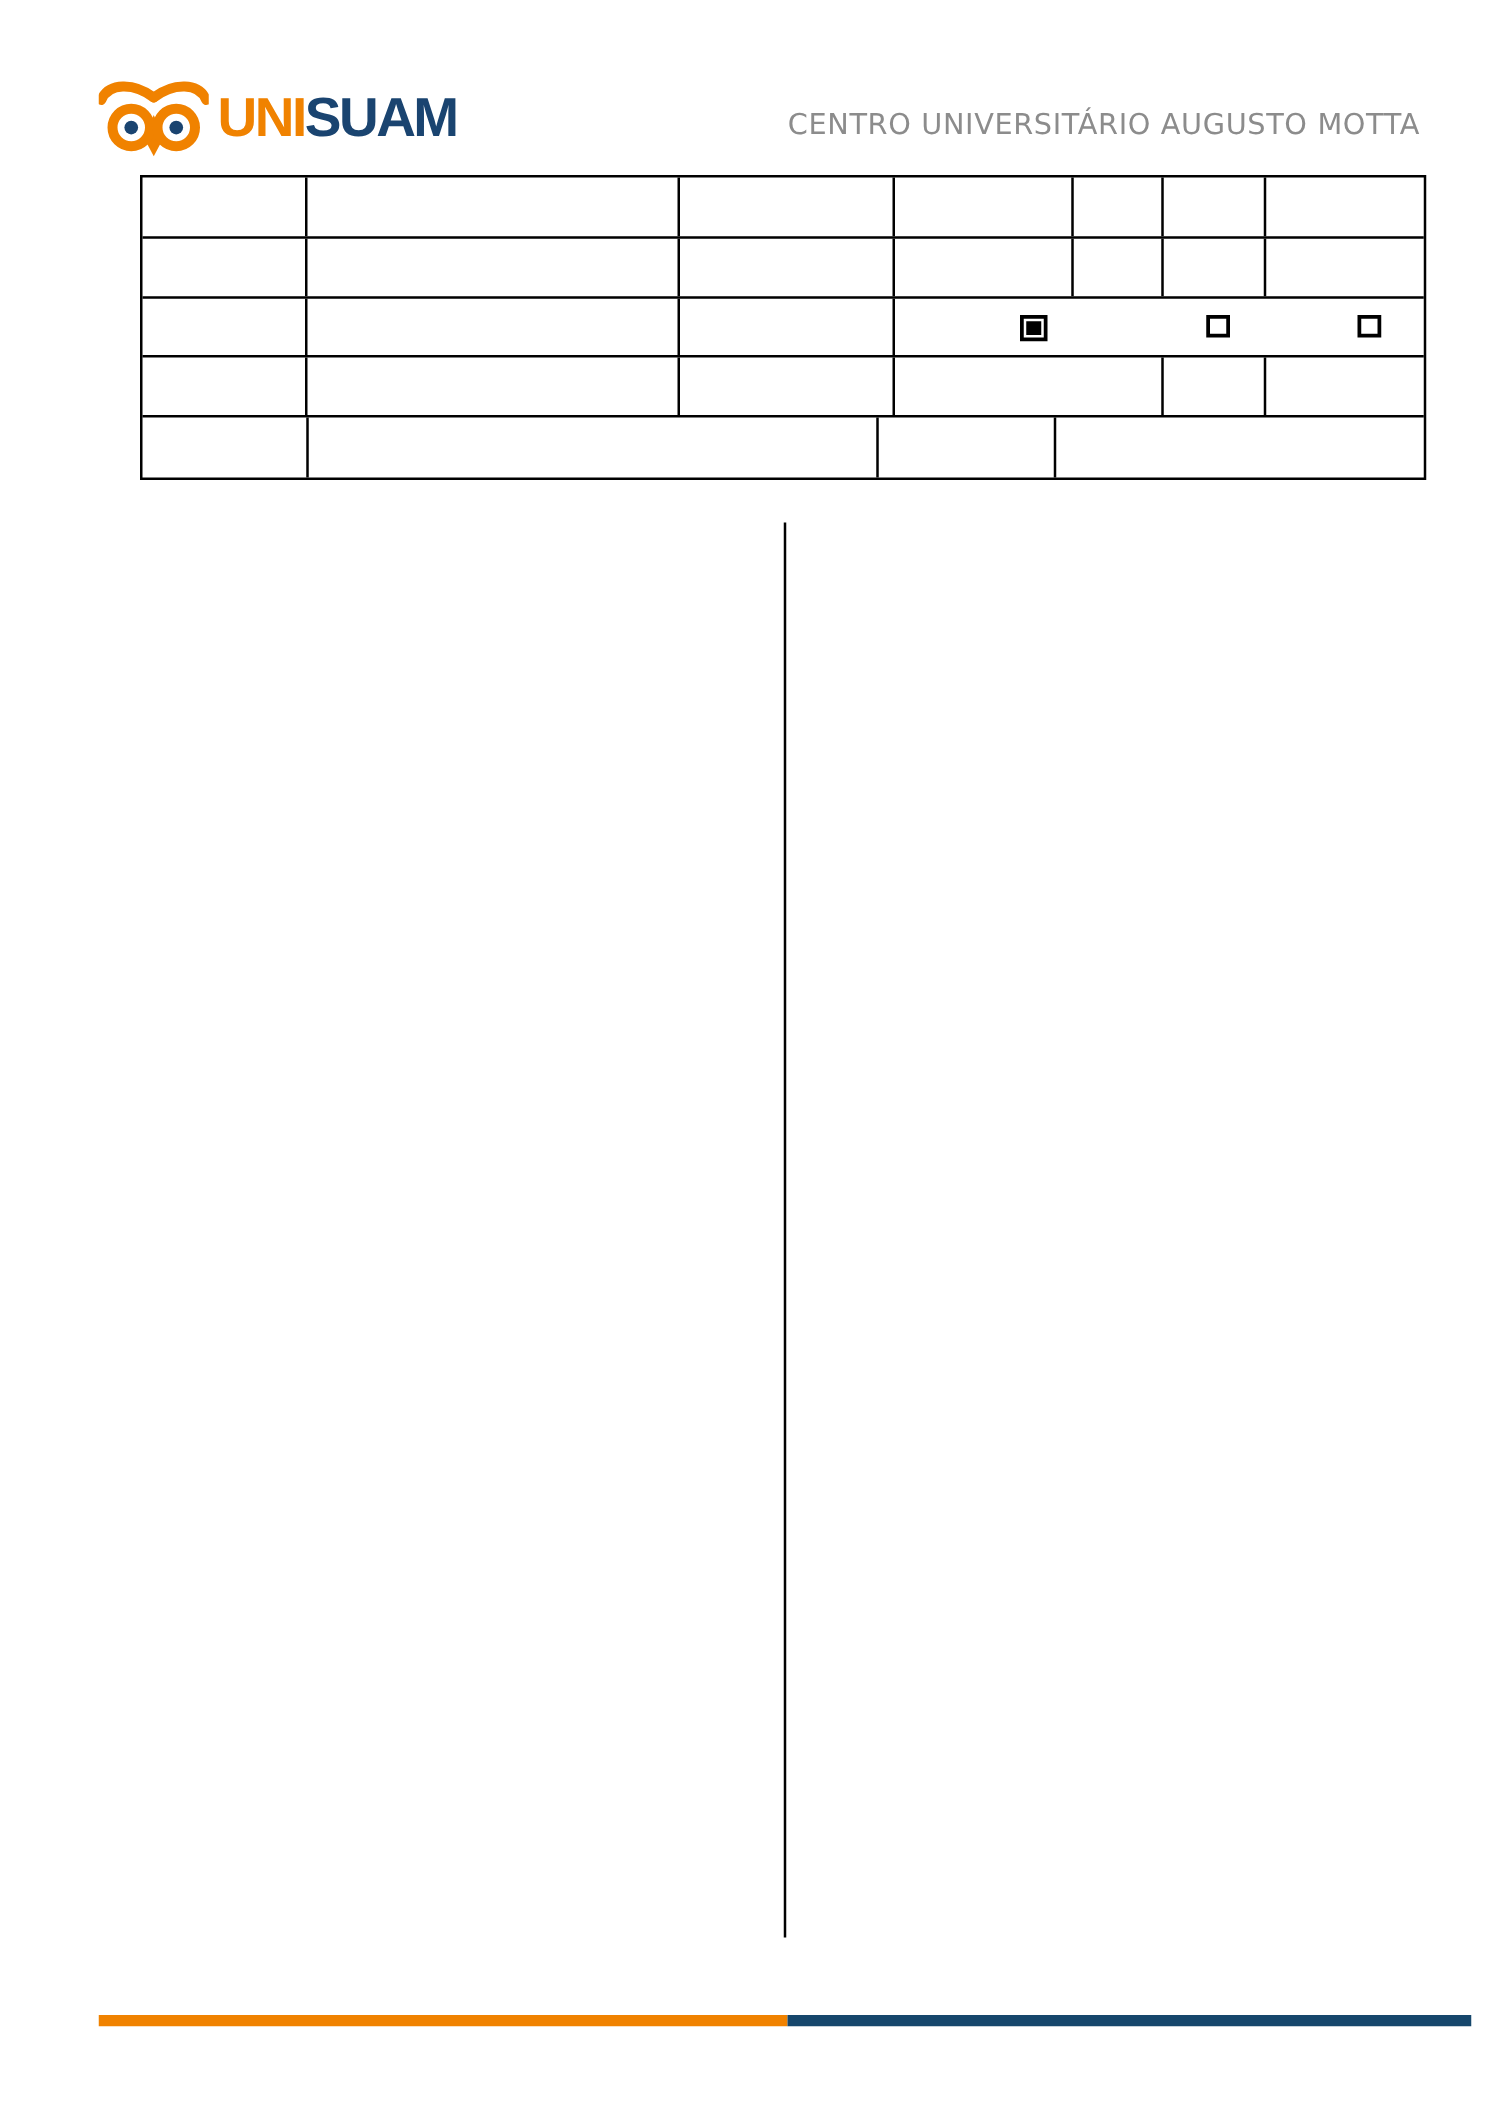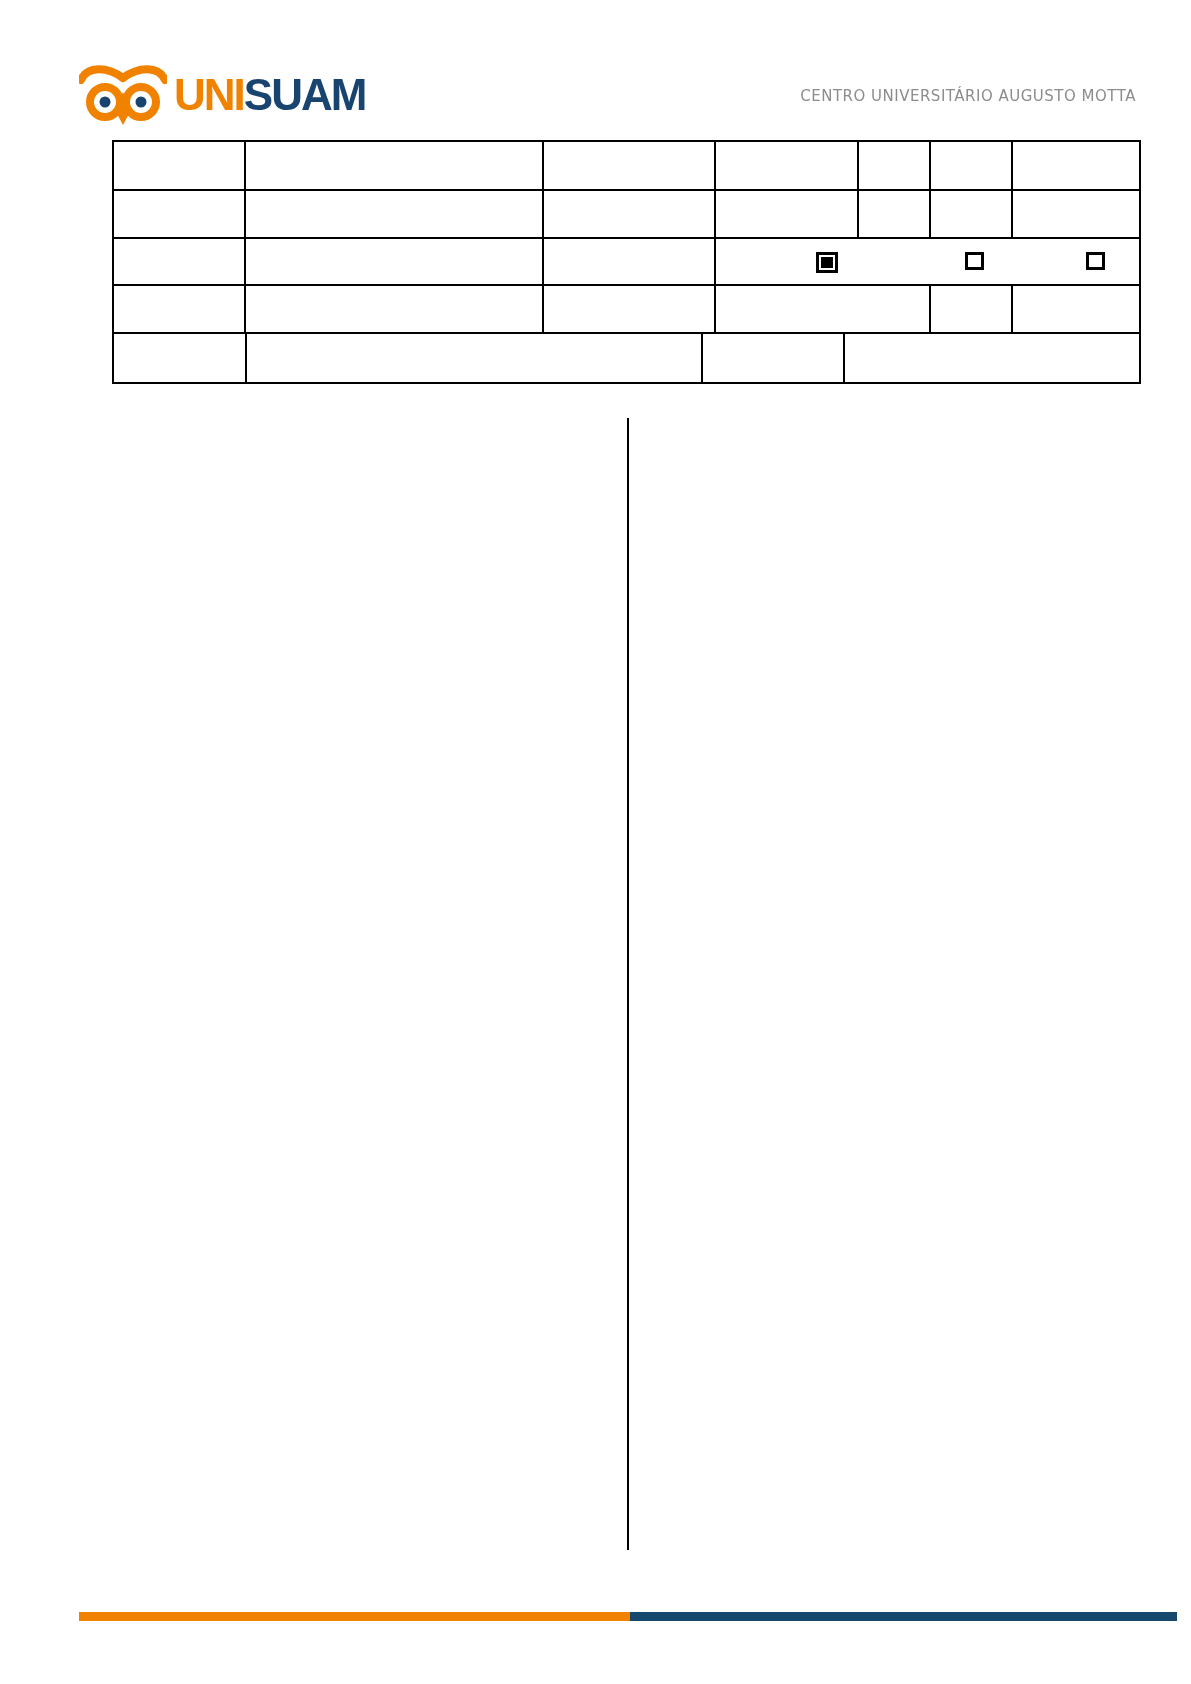--- a/index.html
+++ b/index.html
@@ -36,21 +36,21 @@
   }
   .wordmark .uni  { color: #F08200; }
   .wordmark .suam { color: #1A4470; }
 
   
   .header-title {
     position: absolute;
     top: 87px;
     right: 66px;
     font-family: "DejaVu Sans", "Liberation Sans", sans-serif;
-    font-size: 15px;
+    font-size: 23px;
     color: #8C8C8C;
     letter-spacing: 0.5px;
     white-space: nowrap;
   }
 
   
   .form-table {
     position: absolute;
     left: 79px;
     top: 140px;

